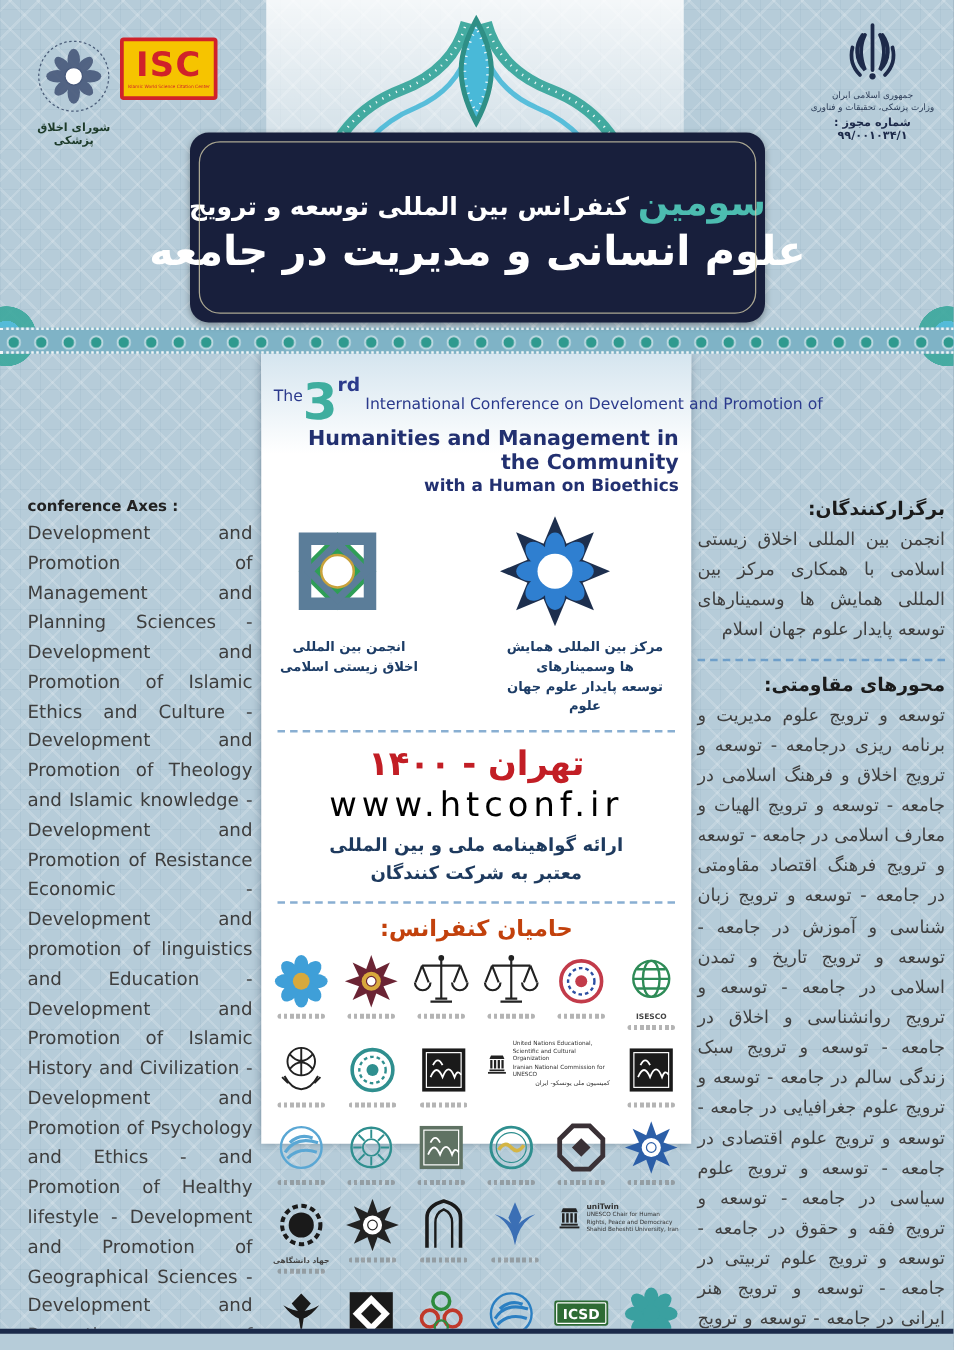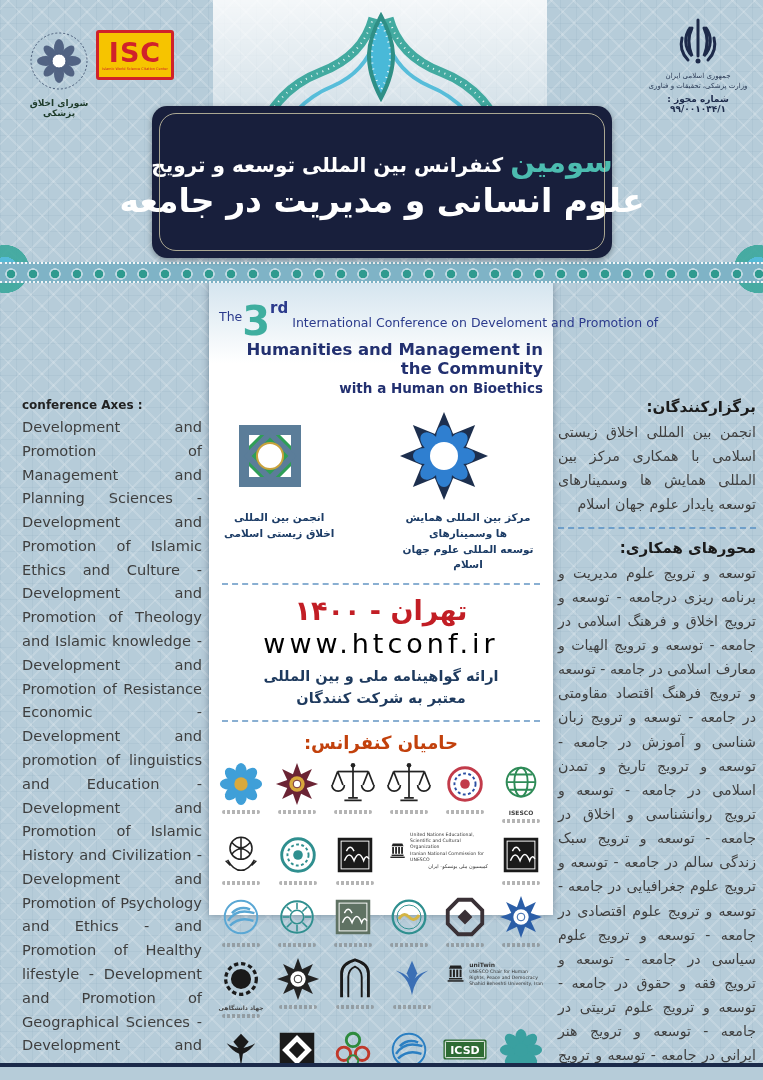--- a/index.html
+++ b/index.html
@@ -167,21 +167,21 @@
 
   <div class="left-col">
     <div class="lc-title">conference Axes :</div>
     <div class="lc-body">Development and Promotion of Management and Planning Sciences - Development and Promotion of Islamic Ethics and Culture - Development and Promotion of Theology and Islamic knowledge - Development and Promotion of Resistance Economic - Development and promotion of linguistics and Education - Development and Promotion of Islamic History and Civilization - Development and Promotion of Psychology and Ethics - and Promotion of Healthy lifestyle - Development and Promotion of Geographical Sciences - Development and Promotion of Economical sciences - Development and Promotion of Political Sciences - Development and Promotion of Law and Jurisprudence - Development and Promotion of Educational Sciences - Development and Promotion of Iranian Art - Development and Promotion of Science</div>
   </div>
 
   <div class="right-col">
     <div class="rc-h">برگزارکنندگان:</div>
     <div class="rc-p">انجمن بین المللی اخلاق زیستی اسلامی با همکاری مرکز بین المللی همایش ها وسمینارهای توسعه پایدار علوم جهان اسلام</div>
     <hr class="dash">
-    <div class="rc-h">محورهای همکاری:</div>
+    <div class="rc-h">محورهای مقاومتی:</div>
     <div class="rc-p">توسعه و ترویج علوم مدیریت و برنامه ریزی درجامعه - توسعه و ترویج اخلاق و فرهنگ اسلامی در جامعه - توسعه و ترویج الهیات و معارف اسلامی در جامعه - توسعه و ترویج فرهنگ اقتصاد مقاومتی در جامعه - توسعه و ترویج زبان شناسی و آموزش در جامعه - توسعه و ترویج تاریخ و تمدن اسلامی در جامعه - توسعه و ترویج روانشناسی و اخلاق در جامعه - توسعه و ترویج سبک زندگی سالم در جامعه - توسعه و ترویج علوم جغرافیایی در جامعه - توسعه و ترویج علوم اقتصادی در جامعه - توسعه و ترویج علوم سیاسی در جامعه - توسعه و ترویج فقه و حقوق در جامعه - توسعه و ترویج علوم تربیتی در جامعه - توسعه و ترویج هنر ایرانی در جامعه - توسعه و ترویج علم در جامعه</div>
 
   </div>
 
   <div class="card">
     <div class="card-grad"></div>
 
     <div class="title-en">
       <div class="te-l1">
         <span class="te-the">The</span><span class="te-num">3</span><span class="te-ord">rd</span>
@@ -225,21 +225,21 @@
               <ellipse cx="46" cy="27" rx="8" ry="12" transform="rotate(180 46 46)"></ellipse>
               <ellipse cx="46" cy="27" rx="8" ry="12" transform="rotate(225 46 46)"></ellipse>
               <ellipse cx="46" cy="27" rx="8" ry="12" transform="rotate(270 46 46)"></ellipse>
               <ellipse cx="46" cy="27" rx="8" ry="12" transform="rotate(315 46 46)"></ellipse>
             </g>
             <circle cx="46" cy="46" r="14" fill="#fff"></circle>
           </g>
         </svg>
         <div class="org-cap">
           <div>مرکز بین المللی همایش ها وسمینارهای</div>
-          <div>توسعه المللی علوم جهان اسلام</div>
+          <div>توسعه پایدار علوم جهان علوم</div>
         </div>
       </div>
     </div>
 
     <hr class="card-dash">
     <div class="city">تهران - ۱۴۰۰</div>
     <div class="site">www.htconf.ir</div>
     <div class="cert">ارائه گواهینامه ملی و بین المللی معتبر به شرکت کنندگان</div>
     <hr class="card-dash">
     <div class="sp-title">حامیان کنفرانس:</div>

